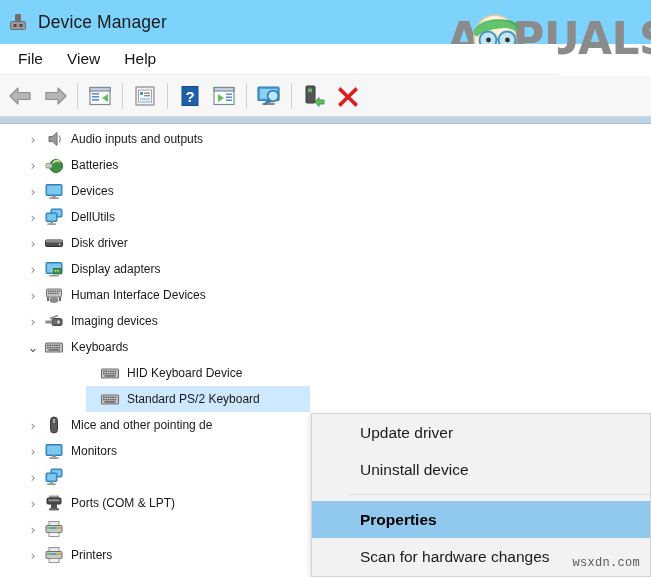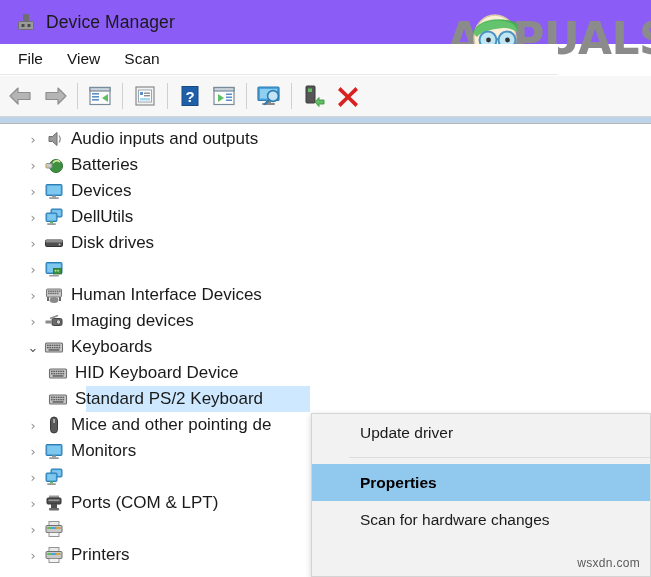--- a/index.html
+++ b/index.html
@@ -15,24 +15,24 @@
     position: relative;
     color: #111111;
   }
 
   
   #titlebar {
     position: absolute;
     left: 0; top: 0;
     width: 651px;
     height: 44px;
-    background: #8b5cf6;
+    background: #7dd3fc;
     display: flex;
     align-items: center;
-    padding-left: 16px;
+    padding-left: 8px;
     box-sizing: border-box;
   }
   #title-icon {
     width: 20px; height: 20px;
     position: relative;
     flex: 0 0 auto;
     margin-right: 10px;
   }
   #title-text {
     font-size: 17.5px;
@@ -146,26 +146,26 @@
   .chev.expanded { color: #555555; }
   .node-icon {
     width: 20px;
     min-width: 20px;
     height: 20px;
     position: relative;
     margin-left: 2px;
     margin-right: 7px;
   }
   .node-label {
-    font-size: 17px;
+    font-size: 12px;
     color: #1a1a1a;
     white-space: nowrap;
   }
   .lvl1 { padding-left: 24px; }
-  .lvl2 { padding-left: 46px; }
+  .lvl2 { padding-left: 98px; }
   .tree-row.selected .sel-bg {
     position: absolute;
     left: 86px;
     top: 0;
     width: 224px;
     height: 26px;
     background: #cde8ff;
     z-index: 0;
   }
   .tree-row.selected .node-icon,
@@ -210,21 +210,21 @@
     height: 1px;
     background: #dcdcdc;
     margin: 6px 0 6px 30px;
   }
   #cm-watermark {
     position: absolute;
     right: 10px;
     bottom: 6px;
     font-size: 12px;
     color: #5a5a5a;
-    font-family: Liberation Sans, sans-serif;
+    font-family: Liberation Mono, monospace;
     letter-spacing: 0.3px;
   }
   svg { display: block; }
 </style>
 </head>
 <body>
 
 <div id="titlebar">
   <div id="title-icon">
     <svg width="20" height="20" viewBox="0 0 20 20">
@@ -257,21 +257,21 @@
       <path d="M54 48 Q62 56, 70 48" fill="none" stroke="#c8a98a" stroke-width="1.6"></path>
 
       <path d="M46 57 Q62 66, 78 57 L80 62 L44 62 Z" fill="#63b7e8"></path>
     </g>
   </svg>
 </div>
 
 <div id="menubar">
   <div class="menu-item">File</div>
   <div class="menu-item">View</div>
-  <div class="menu-item">Scan</div>
+  <div class="menu-item">Help</div>
 </div>
 
 <div id="toolbar">
 
   <div class="tb-btn">
     <svg width="26" height="22" viewBox="0 0 26 22">
       <path d="M10 3 L2 11 L10 19 L10 14.5 L22 14.5 L22 7.5 L10 7.5 Z" fill="#b5b5b5" stroke="#8e8e8e" stroke-width="1.2" stroke-linejoin="round"></path>
     </svg>
   </div>
 
@@ -416,35 +416,36 @@
 
   <div class="tree-row lvl1">
     <div class="chev">›</div>
     <div class="node-icon">
       <svg width="20" height="20" viewBox="0 0 20 20">
         <rect x="1.5" y="7" width="17" height="6.5" rx="1.2" fill="#4f4f4f" stroke="#333" stroke-width="1"></rect>
         <rect x="1.5" y="7" width="17" height="2.5" rx="1.2" fill="#8d8d8d"></rect>
         <circle cx="15.5" cy="11.5" r="1" fill="#bdbdbd"></circle>
       </svg>
     </div>
-    <div class="node-label">Disk drives</div>
+    <div class="node-label">Disk driver</div>
   </div>
 
   <div class="tree-row lvl1">
     <div class="chev">›</div>
     <div class="node-icon">
       <svg width="20" height="20" viewBox="0 0 20 20">
         <rect x="2" y="3.5" width="16" height="11" rx="1" fill="#4aa3dd" stroke="#2e7cb0" stroke-width="1"></rect>
         <rect x="3.3" y="4.8" width="13.4" height="8.4" fill="#7ec8f0"></rect>
         <rect x="9.5" y="9.5" width="8" height="5.5" fill="#3f9142" stroke="#2e6e31" stroke-width="0.8"></rect>
         <rect x="10.8" y="11" width="1.5" height="1.5" fill="#d0e8a0"></rect>
         <rect x="13.3" y="11" width="1.5" height="1.5" fill="#d0e8a0"></rect>
         <rect x="5" y="16" width="10" height="1.6" rx="0.8" fill="#9a9a9a"></rect>
       </svg>
     </div>
+    <div class="node-label">Display adapters</div>
   </div>
 
   <div class="tree-row lvl1">
     <div class="chev">›</div>
     <div class="node-icon">
       <svg width="20" height="20" viewBox="0 0 20 20">
         <rect x="2.5" y="4" width="15" height="8" rx="1" fill="#c6c6c6" stroke="#7a7a7a" stroke-width="1"></rect>
         <g fill="#6a6a6a">
           <rect x="4" y="5.5" width="1.6" height="1.4"></rect>
             <rect x="6.2" y="5.5" width="1.6" height="1.4"></rect>
@@ -635,20 +636,23 @@
 
 </div>
 
 <div id="context-menu">
   <div id="cm-gutter"></div>
 
   <div class="cm-item">
     <span>Update driver</span>
   </div>
 
+  <div class="cm-item">
+    <span>Uninstall device</span>
+  </div>
 
   <div class="cm-sep"></div>
 
   <div class="cm-item highlight">
     <span>Properties</span>
   </div>
 
   <div class="cm-item">
     <span>Scan for hardware changes</span>
   </div>

